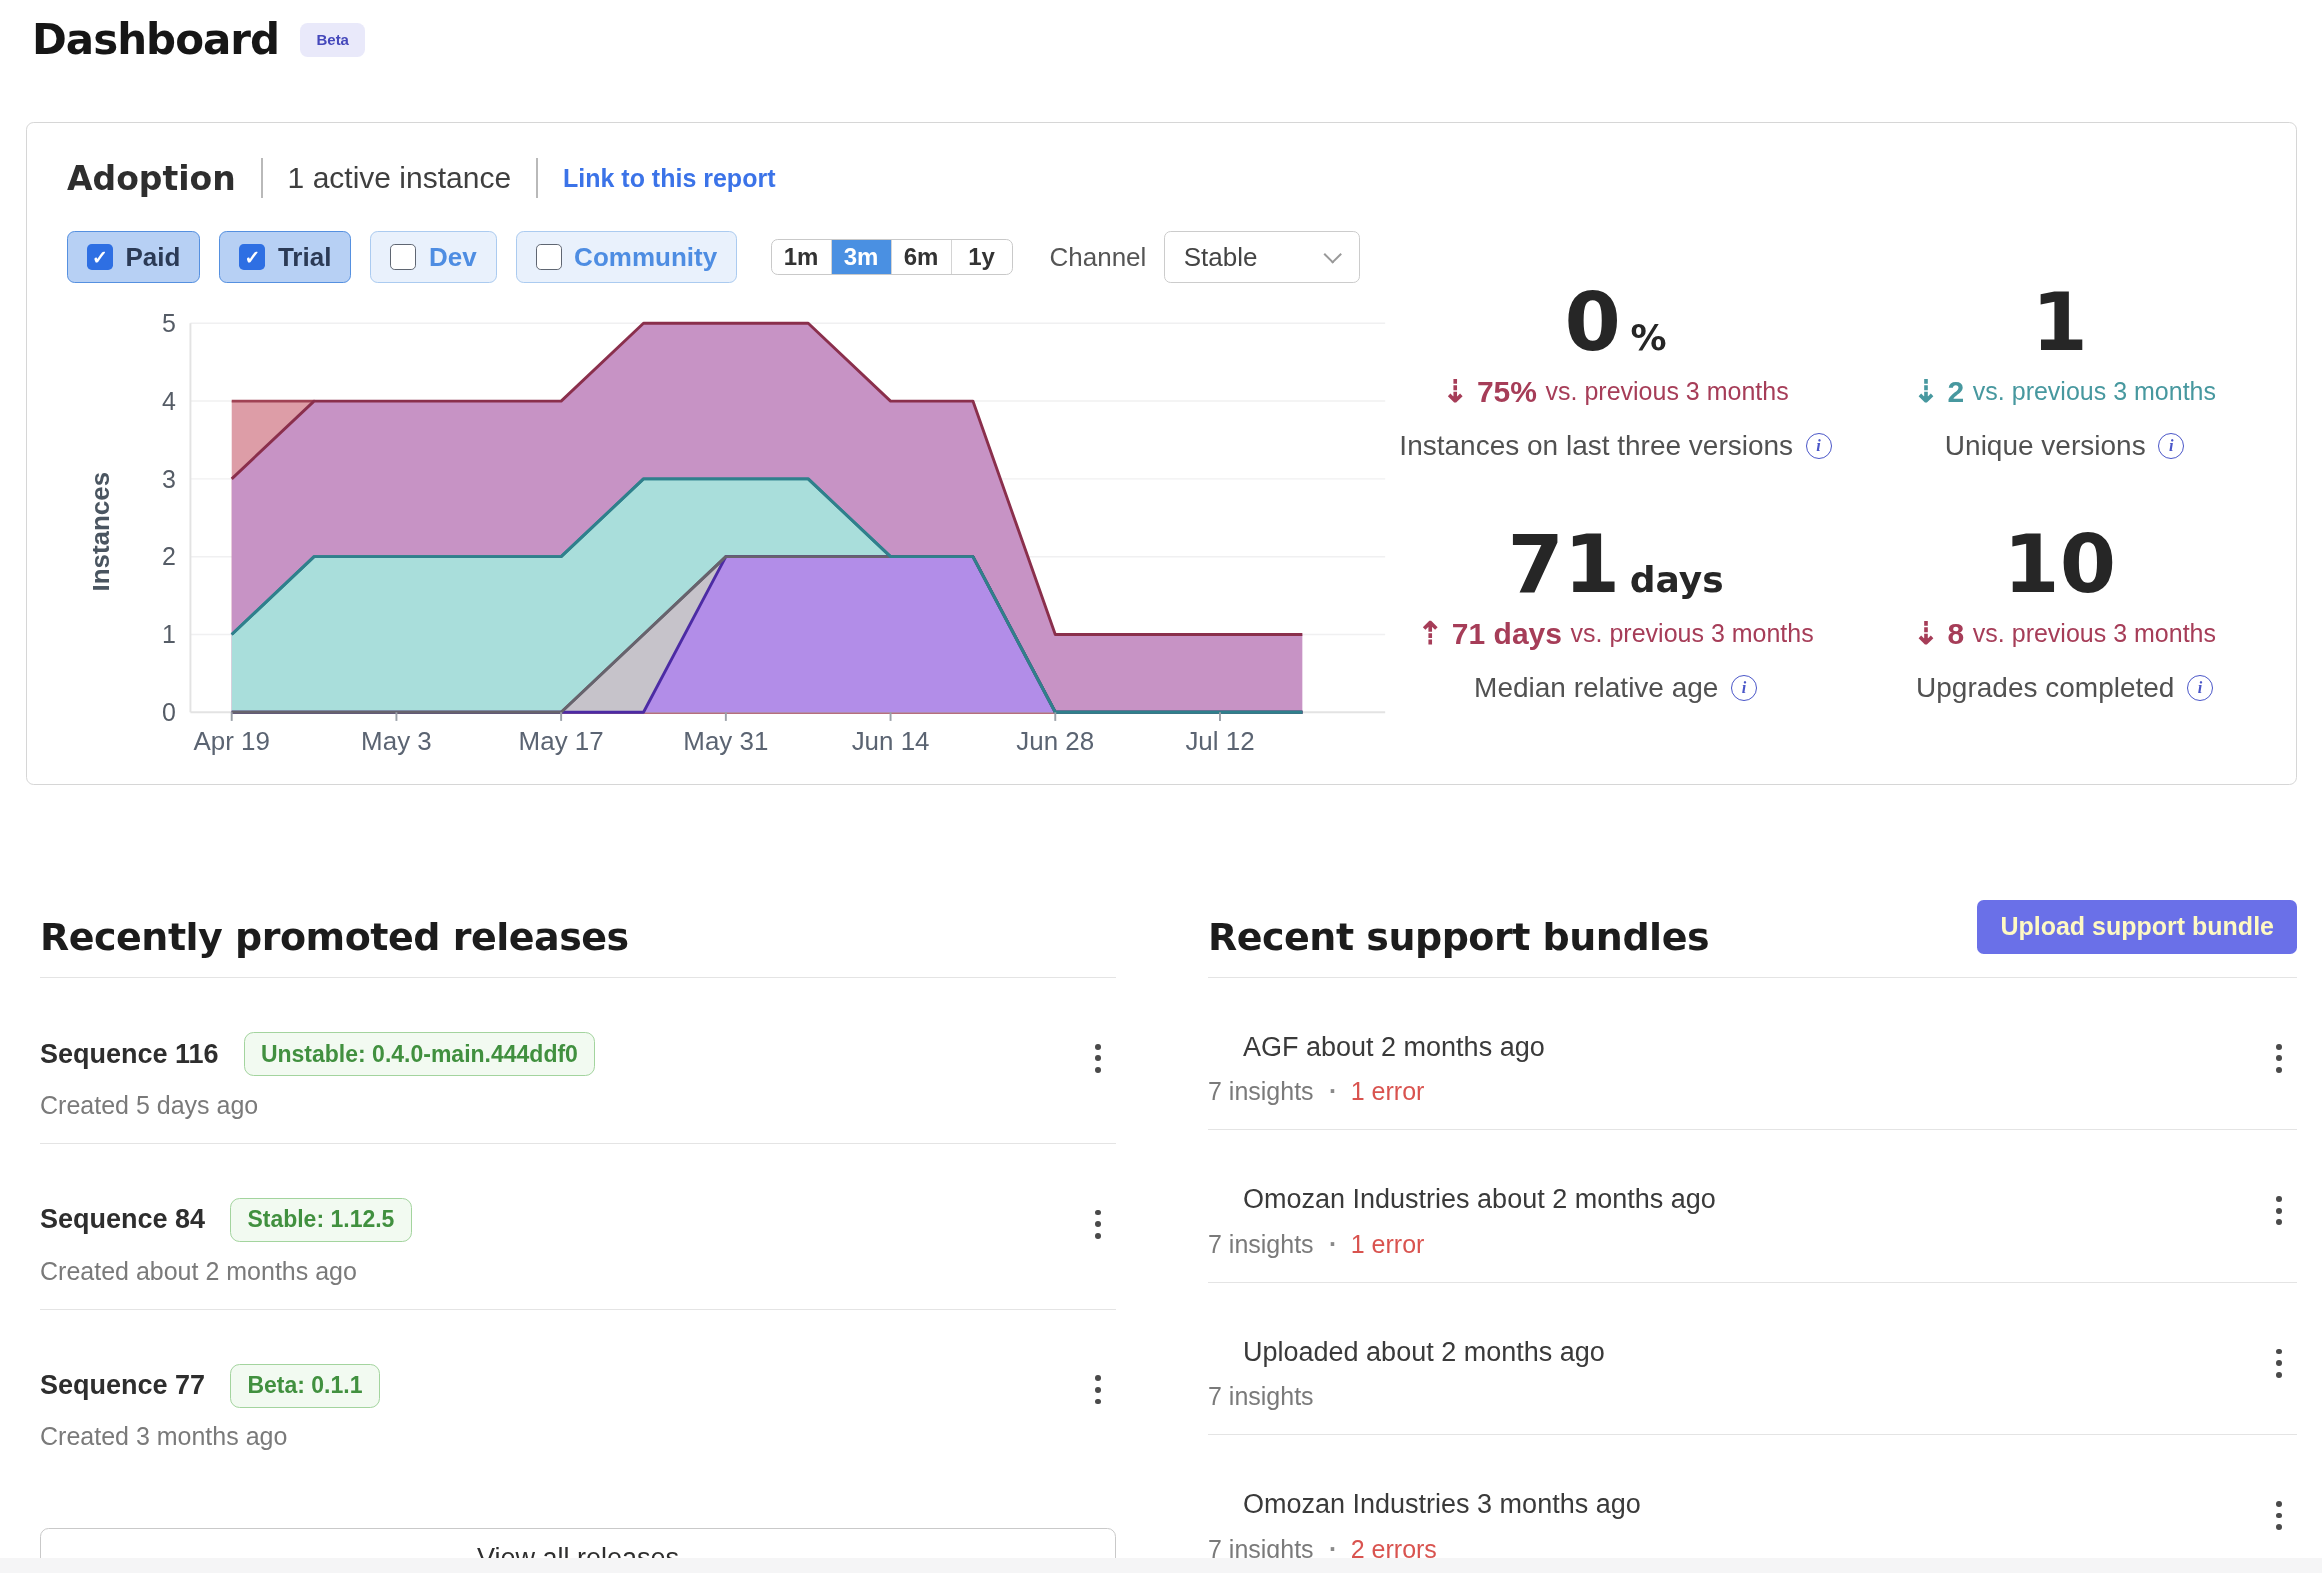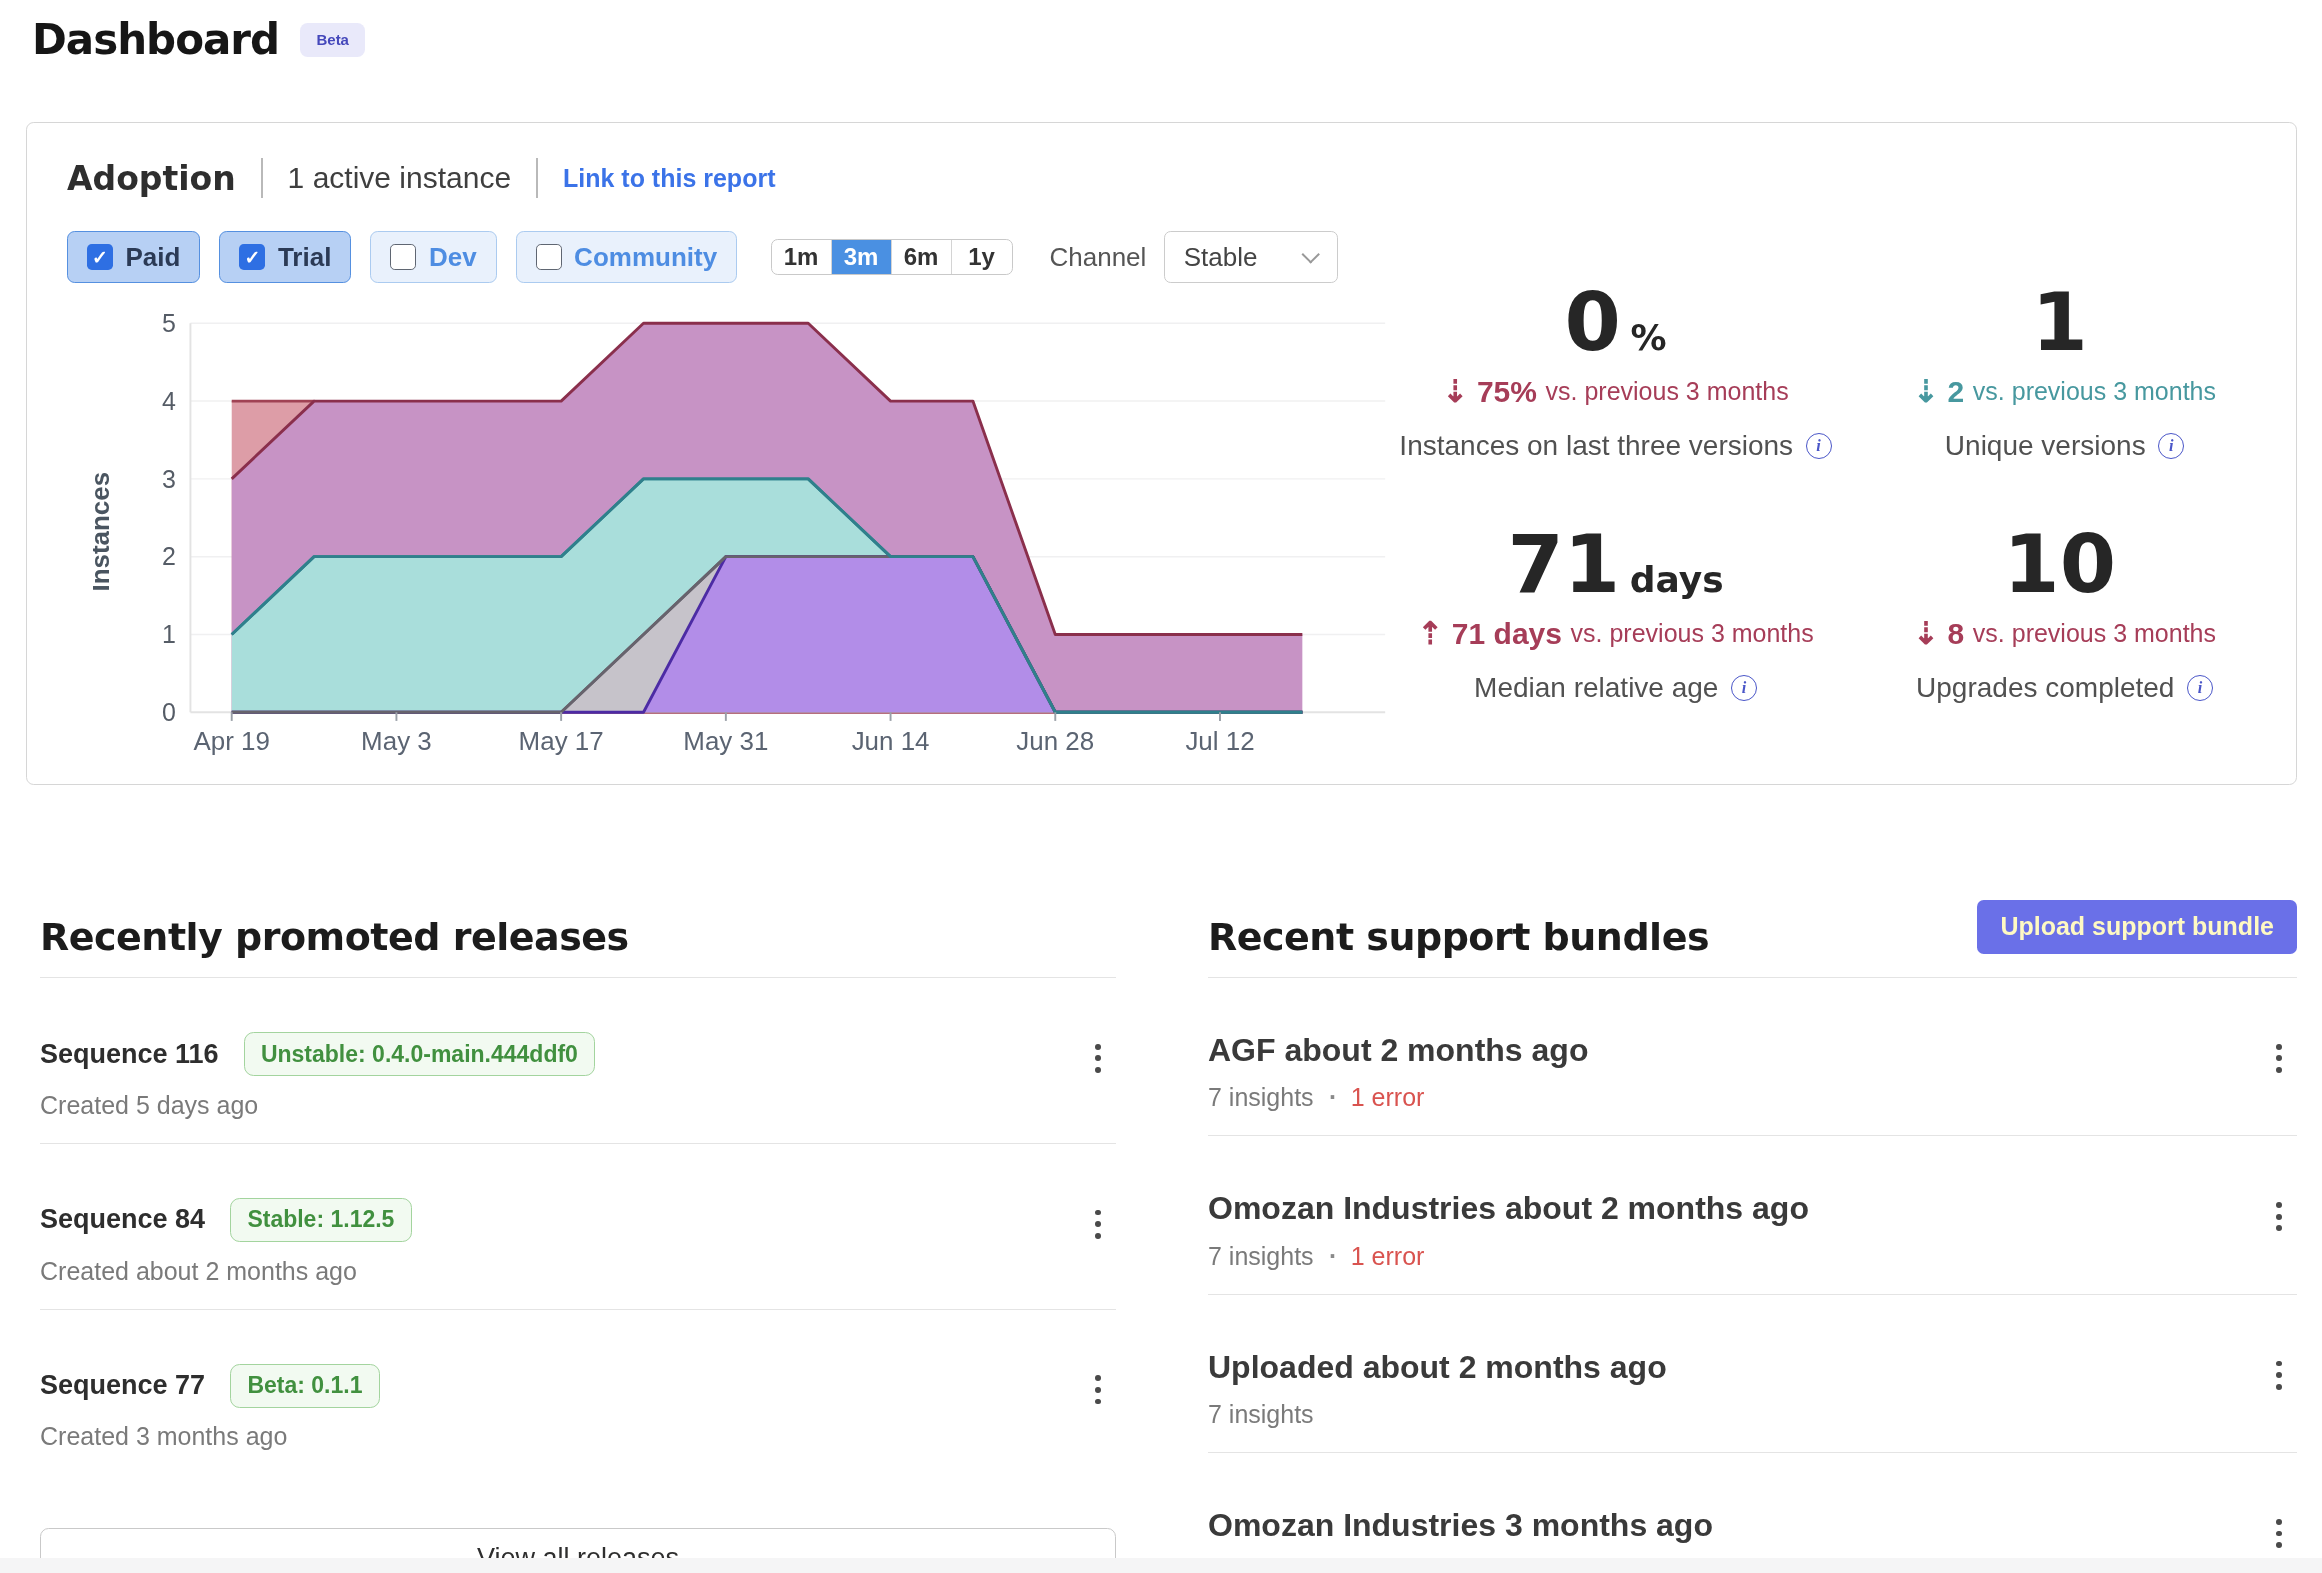--- a/index.html
+++ b/index.html
@@ -37,21 +37,21 @@
   .pill.unchecked .pill-label { color:#4e8de2; }
 
   .time-group { margin-left:14.4px; display:flex; height:36px; border:1px solid #c9c9c9; border-radius:6.7px;
     overflow:hidden; background:#fff; }
   .time-btn { width:60px; display:flex; align-items:center; justify-content:center;
     font-size:24px; font-weight:600; color:#333; cursor:pointer; border-right:1px solid #d4d4d4; }
   .time-btn:last-child { border-right:none; }
   .time-btn.selected { background:#4a90e2; color:#fff; }
 
   .channel-label { margin-left:37px; font-size:26px; color:#555; }
-  .channel-select { margin-left:17.3px; position:relative; width:174px; height:52px; background:#fff;
+  .channel-select { margin-left:17.3px; position:relative; width:196px; height:52px; background:#fff;
     border:1px solid #cccccc; border-radius:6.7px; display:flex; align-items:center; padding:0 19px;
     font-size:26px; color:#444; cursor:pointer; }
   .chevron { position:absolute; right:19px; top:16.3px; width:13.4px; height:13.4px;
     border-right:2.4px solid #999; border-bottom:2.4px solid #999; transform:rotate(45deg); }
 
   
   #adoption-chart { position:absolute; left:66px; top:183px; }
 
   
   .stats-grid { position:absolute; left:1364px; top:152px; width:898px;
@@ -75,21 +75,21 @@
   .col-right { width:1089px; position:relative; }
   .col-heading { font-family:"DejaVu Sans","Liberation Sans",sans-serif; font-size:38px; font-weight:bold;
     color:#1c1c1c; letter-spacing:-0.5px; height:62px; }
   #upload-bundle-btn { position:absolute; top:-15.4px; right:0; height:54px; padding:0 23px;
     background:#6a70e8; color:#fef9c3; border:none; border-radius:6.7px;
     font-size:25px; font-weight:600; font-family:"Liberation Sans",sans-serif; cursor:pointer; }
 
   .list-row { position:relative; border-top:1px solid #e4e4e4; padding:54px 0 23px 0; }
   .title-line { display:flex; align-items:center; gap:25px; }
   .row-title { font-size:27px; font-weight:700; color:#2e2e2e; }
-  .bundle-title { font-size:32px; font-weight:700; color:#3a3a3a; }
+  .bundle-title { font-size:27px; font-weight:400; color:#3a3a3a;margin-left:35px; }
   .version-badge { border:1.9px solid #a3d49e; background:#f2faf1; color:#41903f;
     font-size:23px; font-weight:600; padding:7.7px 16.3px; border-radius:9.6px; }
   .row-sub { margin-top:14.4px; font-size:25px; color:#7a7a7a; display:flex; align-items:center; }
   .bundle-errors { color:#d9534f; }
   .bundle-errors::before { content:"·"; color:#8a8a8a; font-weight:bold; margin:0 13.4px 0 15.4px; }
   .kebab { position:absolute; right:9.6px; top:60px; display:flex; flex-direction:column; gap:5.8px;
     padding:5.8px; cursor:pointer; }
   .kebab i { width:5.8px; height:5.8px; border-radius:50%; background:#4a4a4a; }
 
   #view-all-btn { margin-top:54px; width:100%; height:60px; background:#fff;

